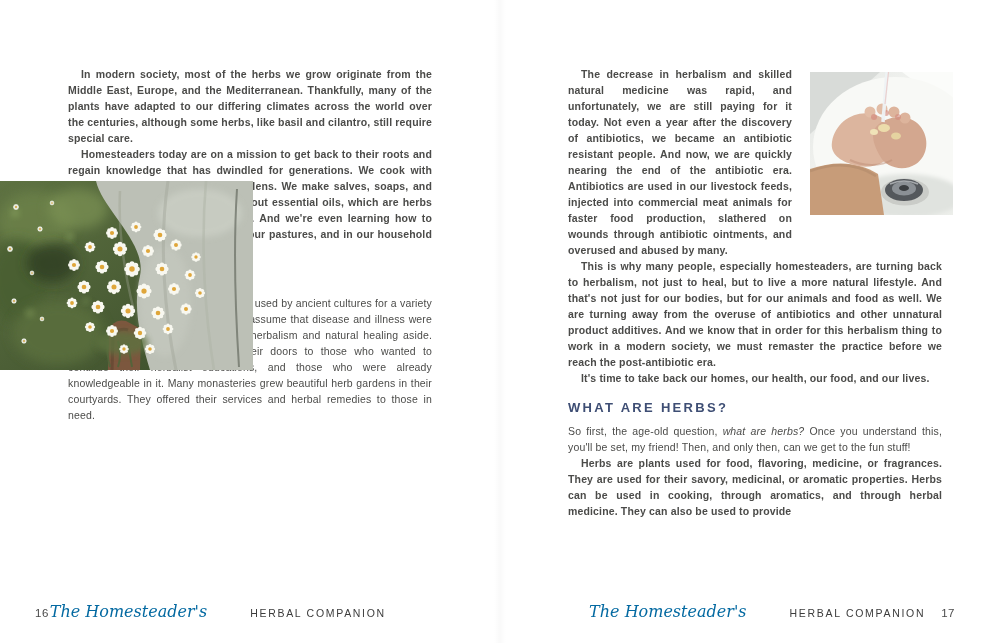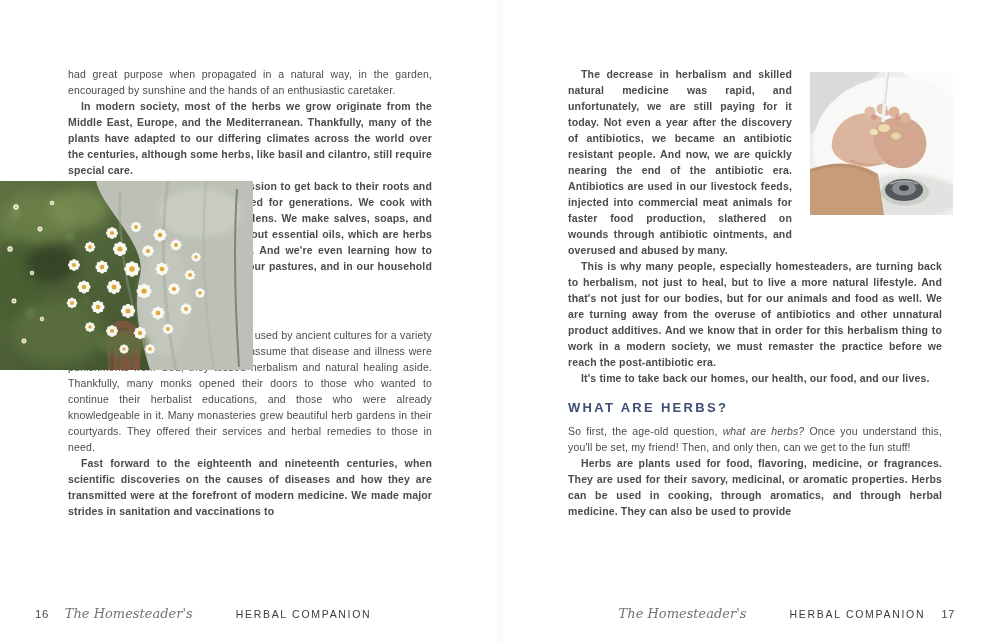--- a/index.html
+++ b/index.html
@@ -32,52 +32,50 @@
   }
   .italic { font-style:italic; }
 
   
   .flower-photo { position:absolute; left:0; top:181px; width:253px; height:189px; }
   .hands-photo  { position:absolute; left:310px; top:72px; width:143px; height:143px; }
   .flower-photo svg, .hands-photo svg { display:block; width:100%; height:100%; }
 
   
   .footer { position:absolute; bottom:22px; display:flex; align-items:baseline; }
-  .footer-left  { left:35px;  gap:16px; }
+  .footer-left  { left:35px;  gap:1px; }
   .footer-right { right:45px; gap:16px; }
   .pagenum { font-size:11.5px; color:#4a4a4a; letter-spacing:0.5px; }
   .brand { display:flex; align-items:baseline; gap:7px; }
   .brand-script {
     font-family:"DejaVu Serif", serif; font-style:italic;
-    font-size:13px; color:#737373;
+    font-size:16px; color:#0369a1;
   }
   .brand-caps { font-size:10.5px; letter-spacing:1.7px; color:#3c3c3c;padding-left:36px; }
 
   
   .spine {
     position:absolute; left:494px; top:0; width:12px; height:643px;
     background:linear-gradient(90deg, rgba(0,0,0,0) 0%, rgba(0,0,0,0.025) 50%, rgba(0,0,0,0) 100%);
     pointer-events:none;
   }
 </style>
 </head>
 <body>
 
 <div class="spread">
 
   <div class="page" id="left-page">
 
     <div class="content">
-      <p class="bt">had great purpose when propagated in a natural way, in the garden, encouraged by sunshine and the hands of an enthusiastic caretaker.</p>
       <p class="bt gap ind">In modern society, most of the herbs we grow originate from the Middle East, Europe, and the Mediterranean. Thankfully, many of the plants have adapted to our differing climates across the world over the centuries, although some herbs, like basil and cilantro, still require special care.</p>
       <p class="bt ind wrapped-para">Homesteaders today are on a mission to get back to their roots and regain knowledge that has dwindled for generations. We cook with herbs that we've grown in our gardens. We make salves, soaps, and lotions for our bodies. We learn about essential oils, which are herbs in one of their more potent forms. And we're even learning how to utilize herbs with our livestock, in our pastures, and in our household cleaners.</p>
 
       <h2 class="sec-heading">HERBALISM HISTORY</h2>
       <p class="bt">Until the Middle Ages, herbs had been used by ancient cultures for a variety of purposes. When people started to assume that disease and illness were punishments from God, they tossed herbalism and natural healing aside. Thankfully, many monks opened their doors to those who wanted to continue their herbalist educations, and those who were already knowledgeable in it. Many monasteries grew beautiful herb gardens in their courtyards. They offered their services and herbal remedies to those in need.</p>
-      <p class="bt gap ind">Fast forward to the eighteenth and nineteenth centuries, when scientific discoveries on the causes of diseases and how they are transmitted were at the forefront of modern medicine. We made major strides in sanitation and vaccinations to</p>
     </div>
 
     <div class="flower-photo" role="img" aria-label="Person in gray linen holding a bouquet of chamomile flowers against green foliage">
       <svg viewBox="0 0 253 189" preserveAspectRatio="none">
         <defs>
           <linearGradient id="fol" x1="0" y1="0" x2="1" y2="1">
             <stop offset="0" stop-color="#5e7242"></stop>
               <stop offset="1" stop-color="#3a4c2a"></stop>
           </linearGradient>
           <filter id="b6" x="-40%" y="-40%" width="180%" height="180%">

